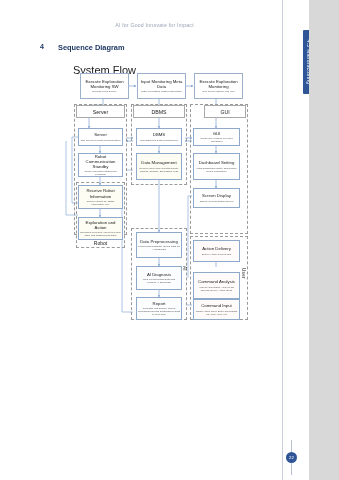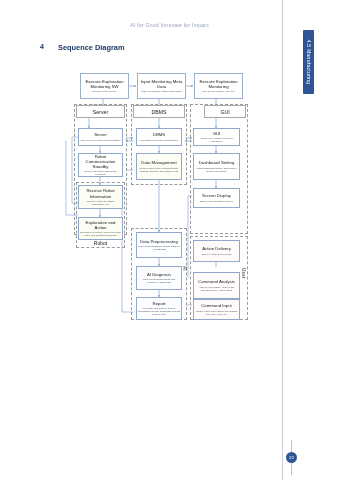--- a/index.html
+++ b/index.html
@@ -1,18 +1,18 @@
 <!DOCTYPE html>
 <html><head>
 <meta charset="utf-8">
 <style>
   html,body{margin:0;padding:0;background:#d8d8d8;}
   body{font-family:"Liberation Sans",sans-serif;}
   .page{
-    position:relative;width:339px;height:480px;background:#ffffff;
+    position:relative;width:309px;height:480px;background:#ffffff;
     overflow:hidden;
   }
   
   .hdr-text{
     position:absolute;left:0;right:0;top:22px;text-align:center;
     font-size:5.2px;letter-spacing:.2px;color:#9aa4b5;
   }
   .hdr-rule{
     position:absolute;left:282px;top:0;width:1px;height:480px;background:#c9cfda;
   }
@@ -94,20 +94,21 @@
   <div class="sec-title">Sequence Diagram</div>
 
   <div class="sidetab">
     <span>4.5 Manufacturing</span>
   </div>
 
   <div class="pagerule-top"></div>
   <div class="pagenum">22</div>
   <div class="pagerule-bot"></div>
 
+  <div class="flow-title">System Flow</div>
 
   <div class="canvas">
 
     <svg class="lines" viewBox="0 0 339 480">
       <defs>
         <marker id="ah" markerWidth="4" markerHeight="4" refX="3.2" refY="1.6" orient="auto">
           <path d="M0,0 L3.4,1.6 L0,3.2 z" fill="#5b8ac5"></path>
         </marker>
       </defs>
       <g stroke="#5b8ac5" stroke-width="0.55" fill="none" marker-end="url(#ah)">

